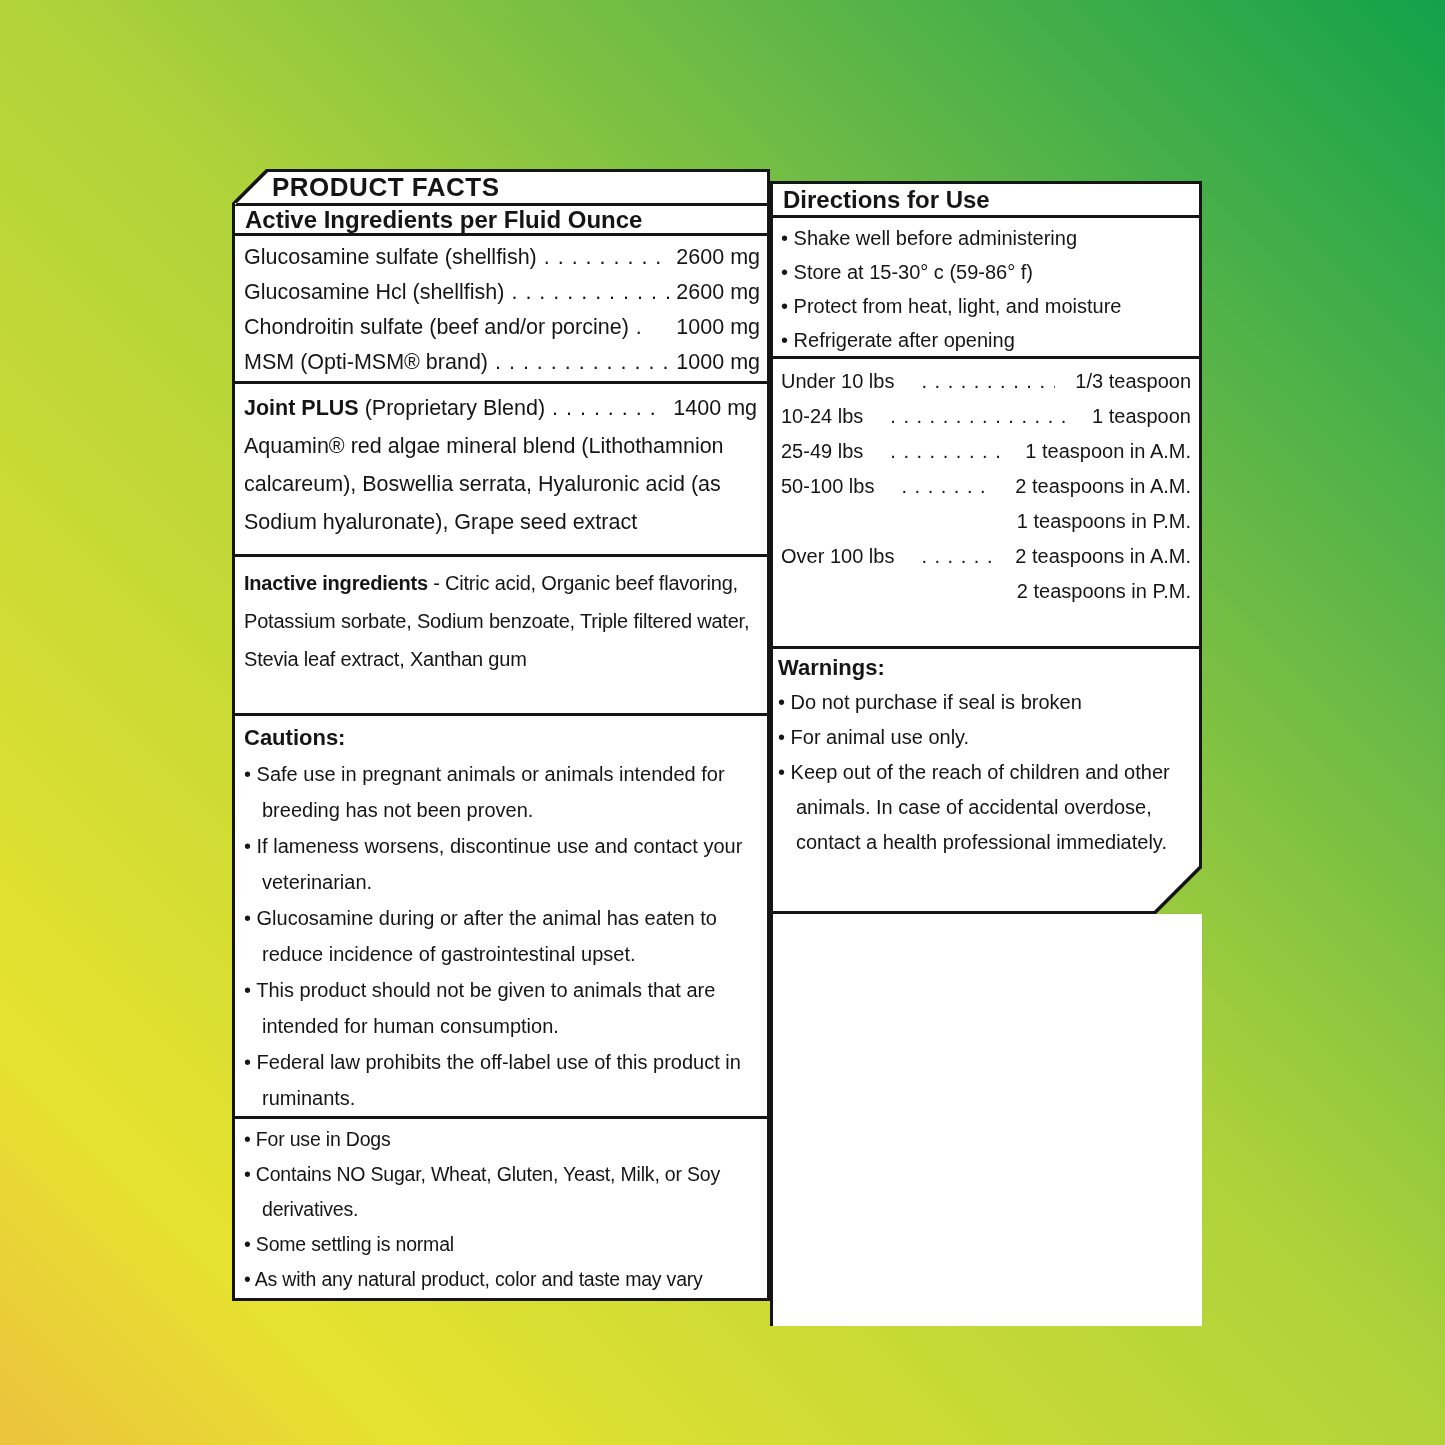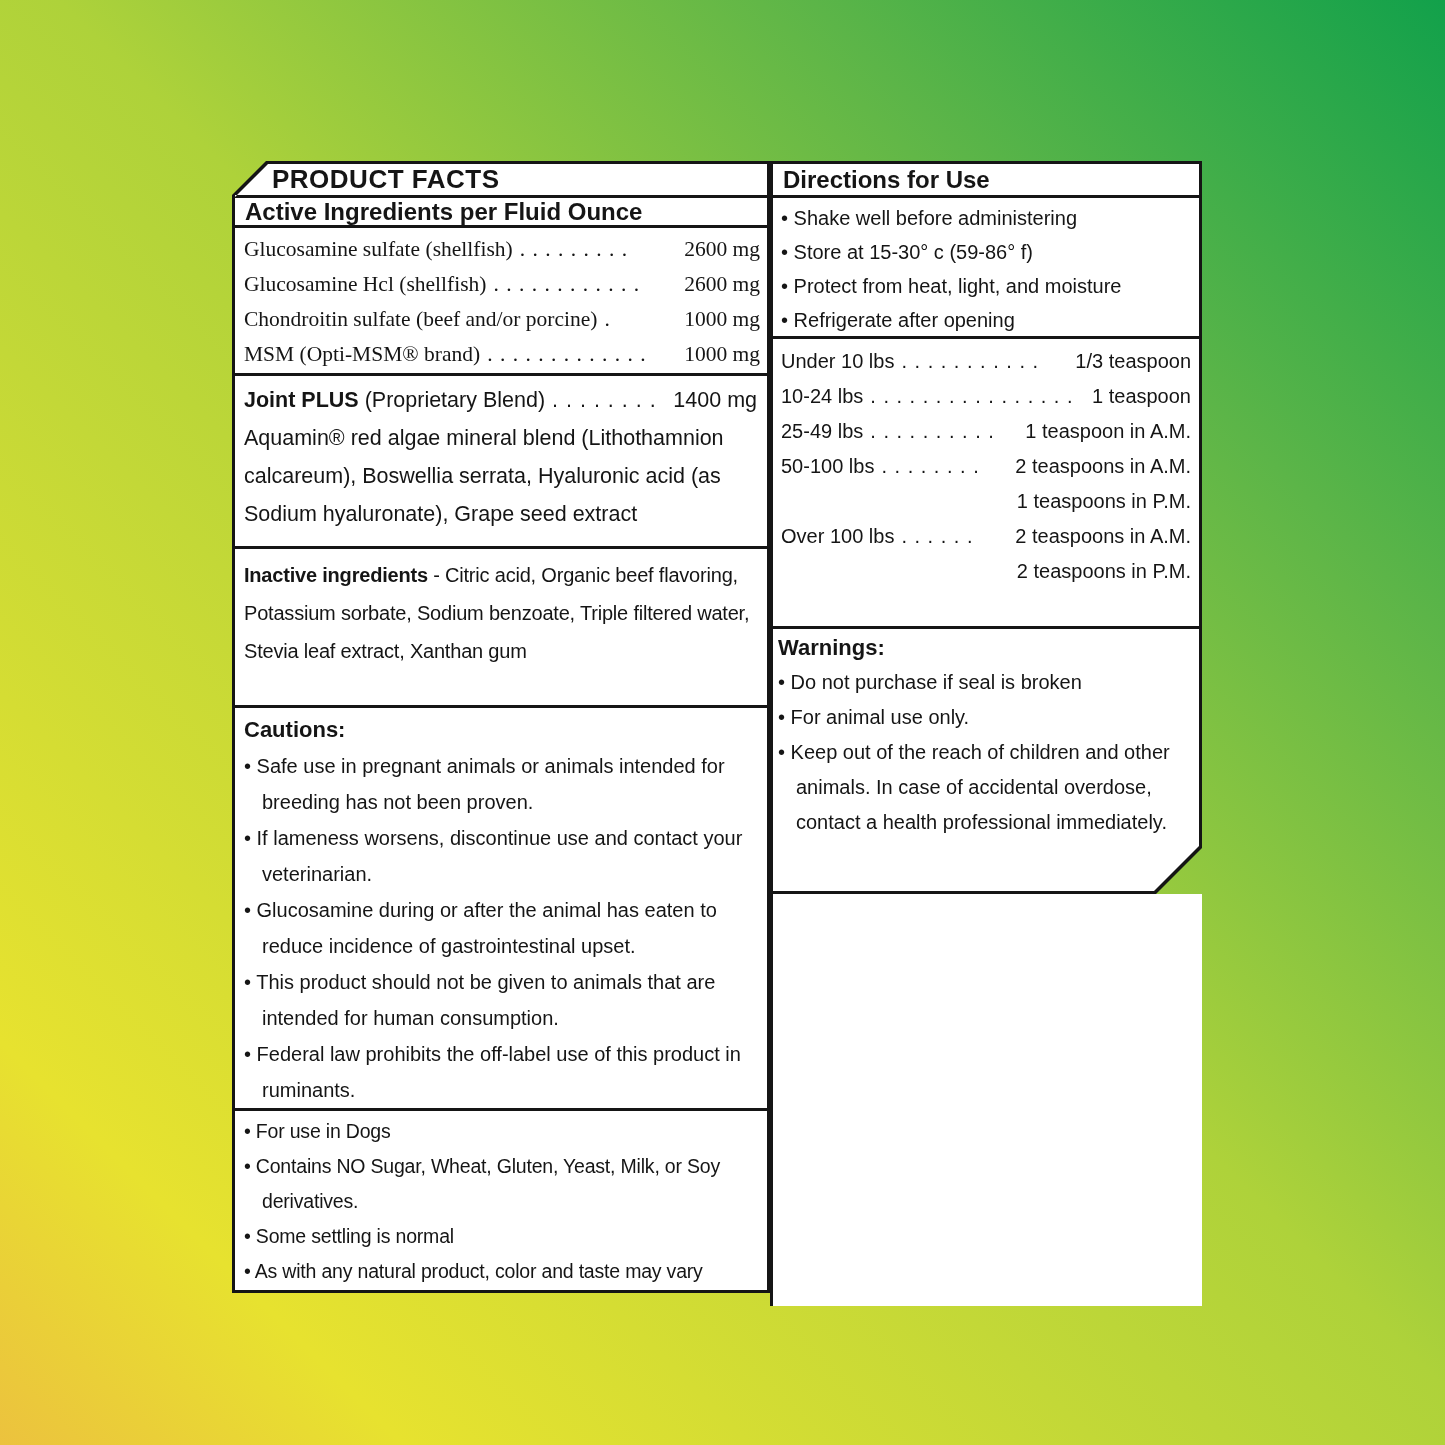--- a/index.html
+++ b/index.html
@@ -9,37 +9,37 @@
     color:#151515;
   }
   .bg{
     position:absolute;left:0;top:0;width:1445px;height:1445px;
     background:linear-gradient(to top right,
       #ecc23e 0%, #e7e22f 14%, #c3d837 38%, #aed23a 52%,
       #5cb548 78%, #12a14b 100%);
   }
   .label{position:absolute;left:232px;top:157px;width:970px;height:1145px;}
   .col-left{position:absolute;left:0;top:0;width:538px;}
-  .col-right{position:absolute;left:538px;top:0;width:432px;}
+  .col-right{position:absolute;left:538px;top:12px;width:432px;}
   .box{box-sizing:border-box;background:#fff;border:3px solid #151515;margin-top:-3px;}
-  .box:first-child{margin-top:4px;}
+  .box:first-child{margin-top:12px;}
 
   
   .box-a{position:relative;height:37px;margin-top:0;background:#151515;border:none;
     clip-path:polygon(34px 0, 100% 0, 100% 100%, 0 100%, 0 34px);}
   .box-a-inner{position:absolute;inset:0;background:#fff;
     clip-path:polygon(36px 3px, calc(100% - 3px) 3px, calc(100% - 3px) calc(100% - 3px), 3px calc(100% - 3px), 3px 36px);
     display:flex;align-items:center;padding-left:40px;box-sizing:border-box;}
   .hdr{font-weight:bold;font-size:26px;letter-spacing:.5px;}
   .hdr2{font-weight:bold;font-size:24px;}
 
   .box-b{height:33px;display:flex;align-items:center;padding-left:10px;}
   .box-b .hdr2{font-size:24px;}
 
-  .box-c{height:151px;padding:4px 7px 0 9px;font-family:Liberation Serif, serif;}
+  .box-c{height:151px;padding:4px 7px 0 9px;}
   .dotrow{display:flex;align-items:baseline;line-height:35px;font-size:21.5px;white-space:nowrap;}
   .dotrow .nm{flex:0 0 auto;}
   .dotrow .dots{flex:1 1 0;min-width:0;overflow:hidden;padding:0 7px;letter-spacing:1px;}
   .dotrow .val{flex:0 0 auto;}
 
   .box-d{height:176px;padding:5px 10px 0 9px;}
   .box-d .dotrow{line-height:38px;}
   .desc{font-size:21.5px;line-height:38px;}
 
   .box-e{height:162px;padding:7px 5px 0 9px;}
@@ -50,21 +50,21 @@
   .bullet{line-height:36px;padding-left:18px;text-indent:-18px;}
 
   .box-g{height:185px;padding:3px 8px 0 9px;font-size:19.5px;letter-spacing:-0.2px;}
   .box-g .bullet{line-height:35px;}
 
   .box-h{height:37px;display:flex;align-items:center;padding-left:10px;}
   .box-i{height:144px;padding:3px 8px 0 8px;font-size:20px;}
   .box-i .bullet{line-height:34px;}
 
   .box-j{height:293px;padding:5px 8px 0 8px;}
-  .box-j .dotrow{line-height:35px;font-size:20px;}
+  .box-j .dotrow{line-height:35px;font-size:20px;gap:20px;}
 
   
   .box-k{position:relative;height:268px;margin-top:-3px;background:#151515;border:none;
     clip-path:polygon(0 0, 100% 0, 100% calc(100% - 46px), calc(100% - 46px) 100%, 0 100%);}
   .box-k-inner{position:absolute;inset:0;background:#fff;box-sizing:border-box;
     clip-path:polygon(3px 3px, calc(100% - 3px) 3px, calc(100% - 3px) calc(100% - 48px), calc(100% - 48px) calc(100% - 3px), 3px calc(100% - 3px));
     padding:4px 10px 0 8px;font-size:20px;}
   .box-k-inner .bullet{line-height:35px;}
   .box-k-inner .sec-title{line-height:35px;}
 

